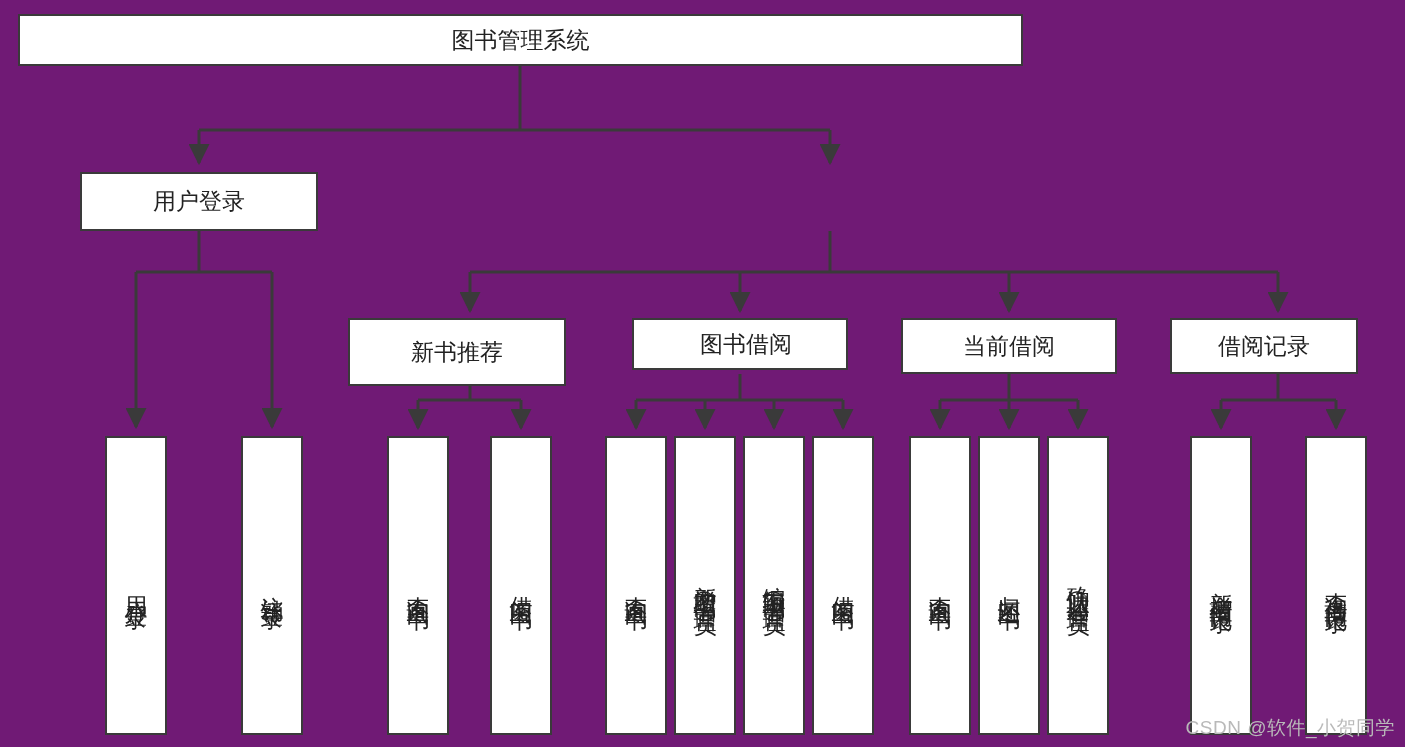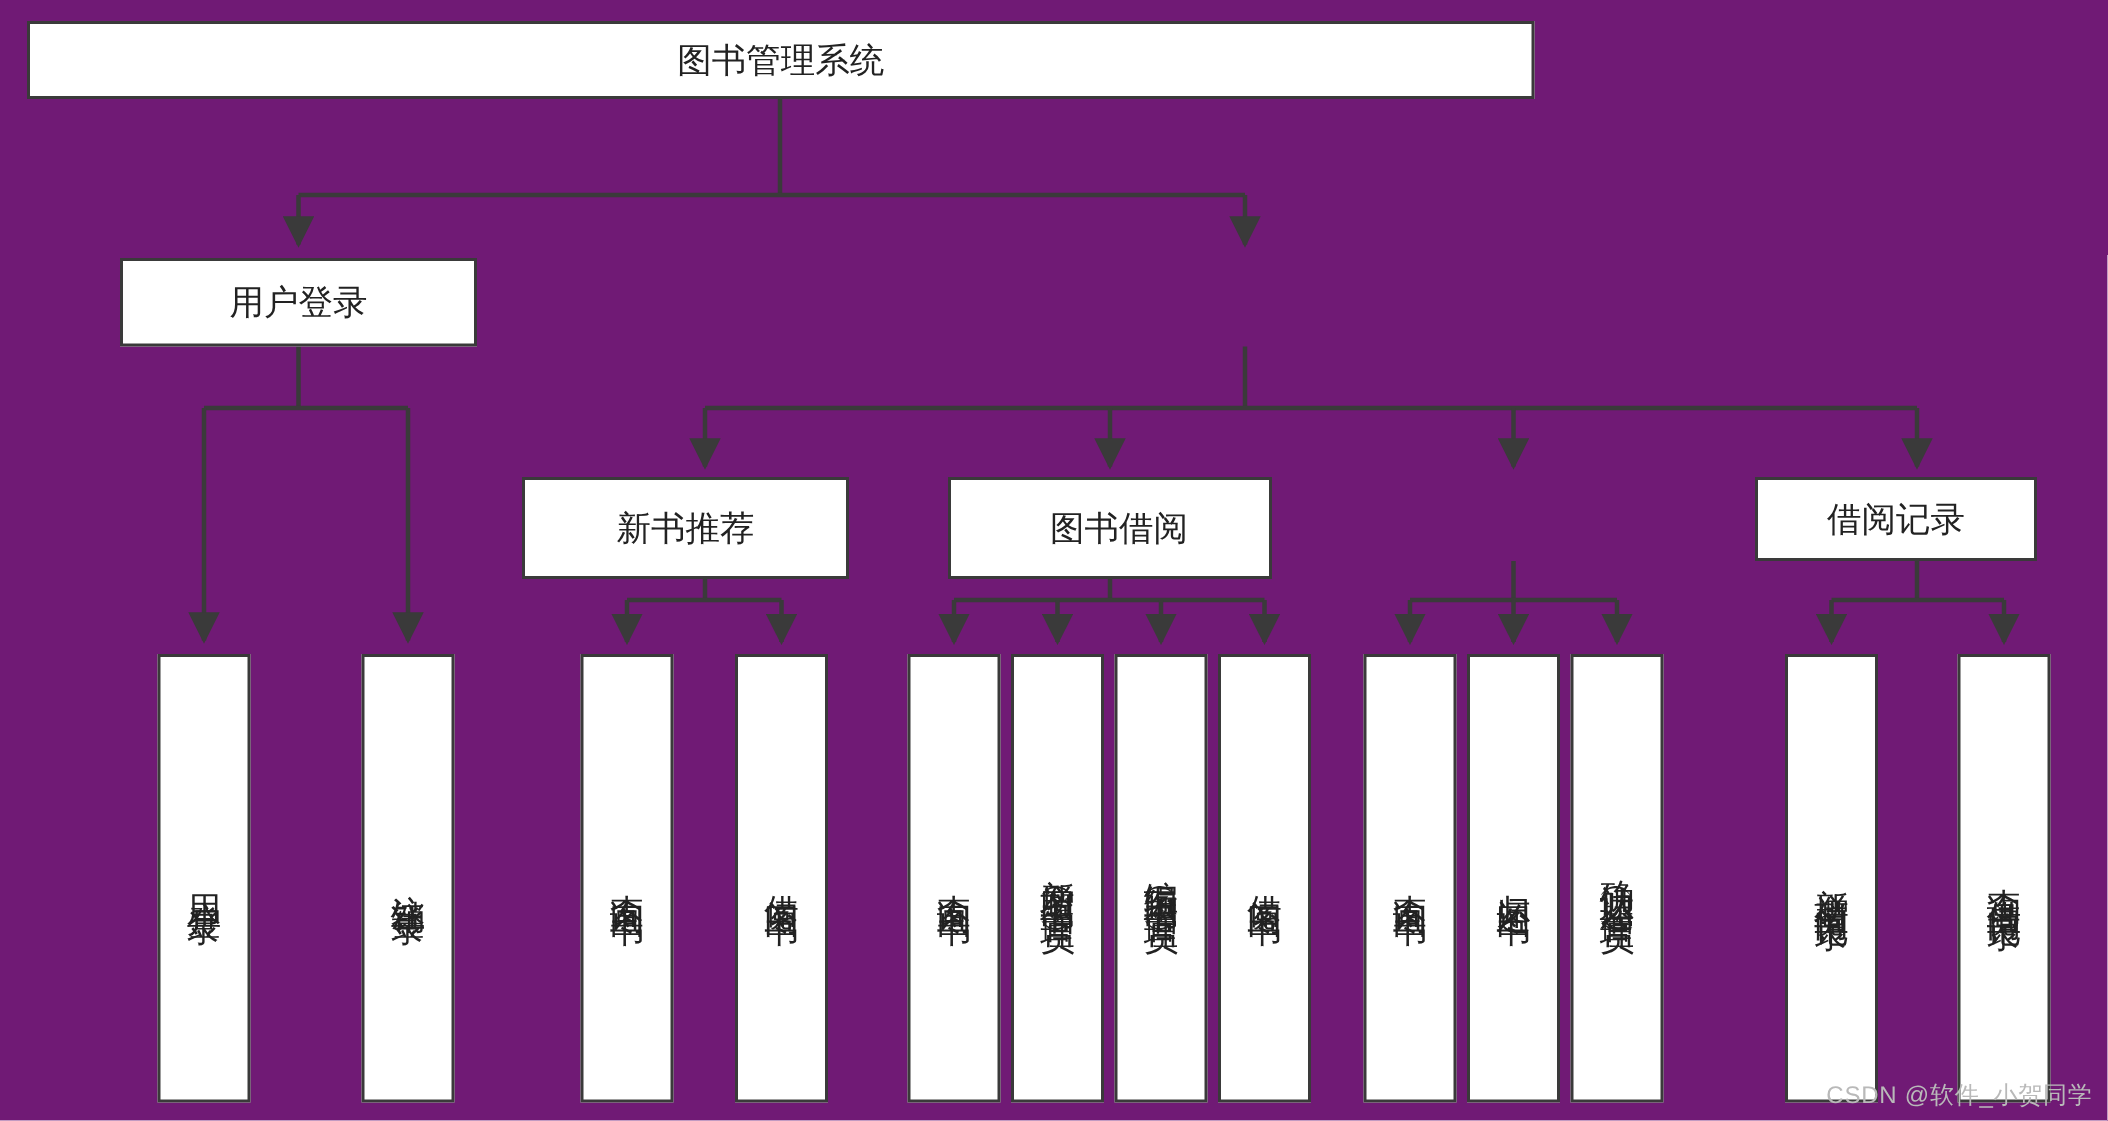--- a/index.html
+++ b/index.html
@@ -58,21 +58,21 @@
     -webkit-writing-mode: vertical-rl;
     font-size: 23px;
     letter-spacing: 4px;
     line-height: 1;
     white-space: nowrap;
   }
   .watermark {
     position: absolute;
     right: 10px;
     bottom: 6px;
-    font-size: 16px;
+    font-size: 19px;
     color: #b9b9b9;
     letter-spacing: 0.5px;
     white-space: nowrap;
     user-select: none;
   }
 </style>
 </head>
 <body>
 
 <div id="canvas">
@@ -133,24 +133,27 @@
 
   <div class="node h" style="left:80px; top:172px; width:238px; height:59px;">
     <span class="label">用户登录</span>
   </div>
 
 
   <div class="node h" style="left:348px; top:318px; width:218px; height:68px;">
     <span class="label">新书推荐</span>
   </div>
 
-  <div class="node h" style="left:632px; top:318px; width:216px; height:68px;padding-left:12px;">
+  <div class="node h" style="left:632px; top:318px; width:216px; height:52px;padding-left:12px;">
     <span class="label">图书借阅</span>
   </div>
 
+  <div class="node h" style="left:901px; top:318px; width:216px; height:56px;">
+    <span class="label">当前借阅</span>
+  </div>
 
   <div class="node h" style="left:1170px; top:318px; width:188px; height:56px;">
     <span class="label">借阅记录</span>
   </div>
 
   <div class="node v" style="left:105px; top:436px; width:62px; height:299px;">
     <span class="label">用户登录</span>
   </div>
 
   <div class="node v" style="left:241px; top:436px; width:62px; height:299px;">

